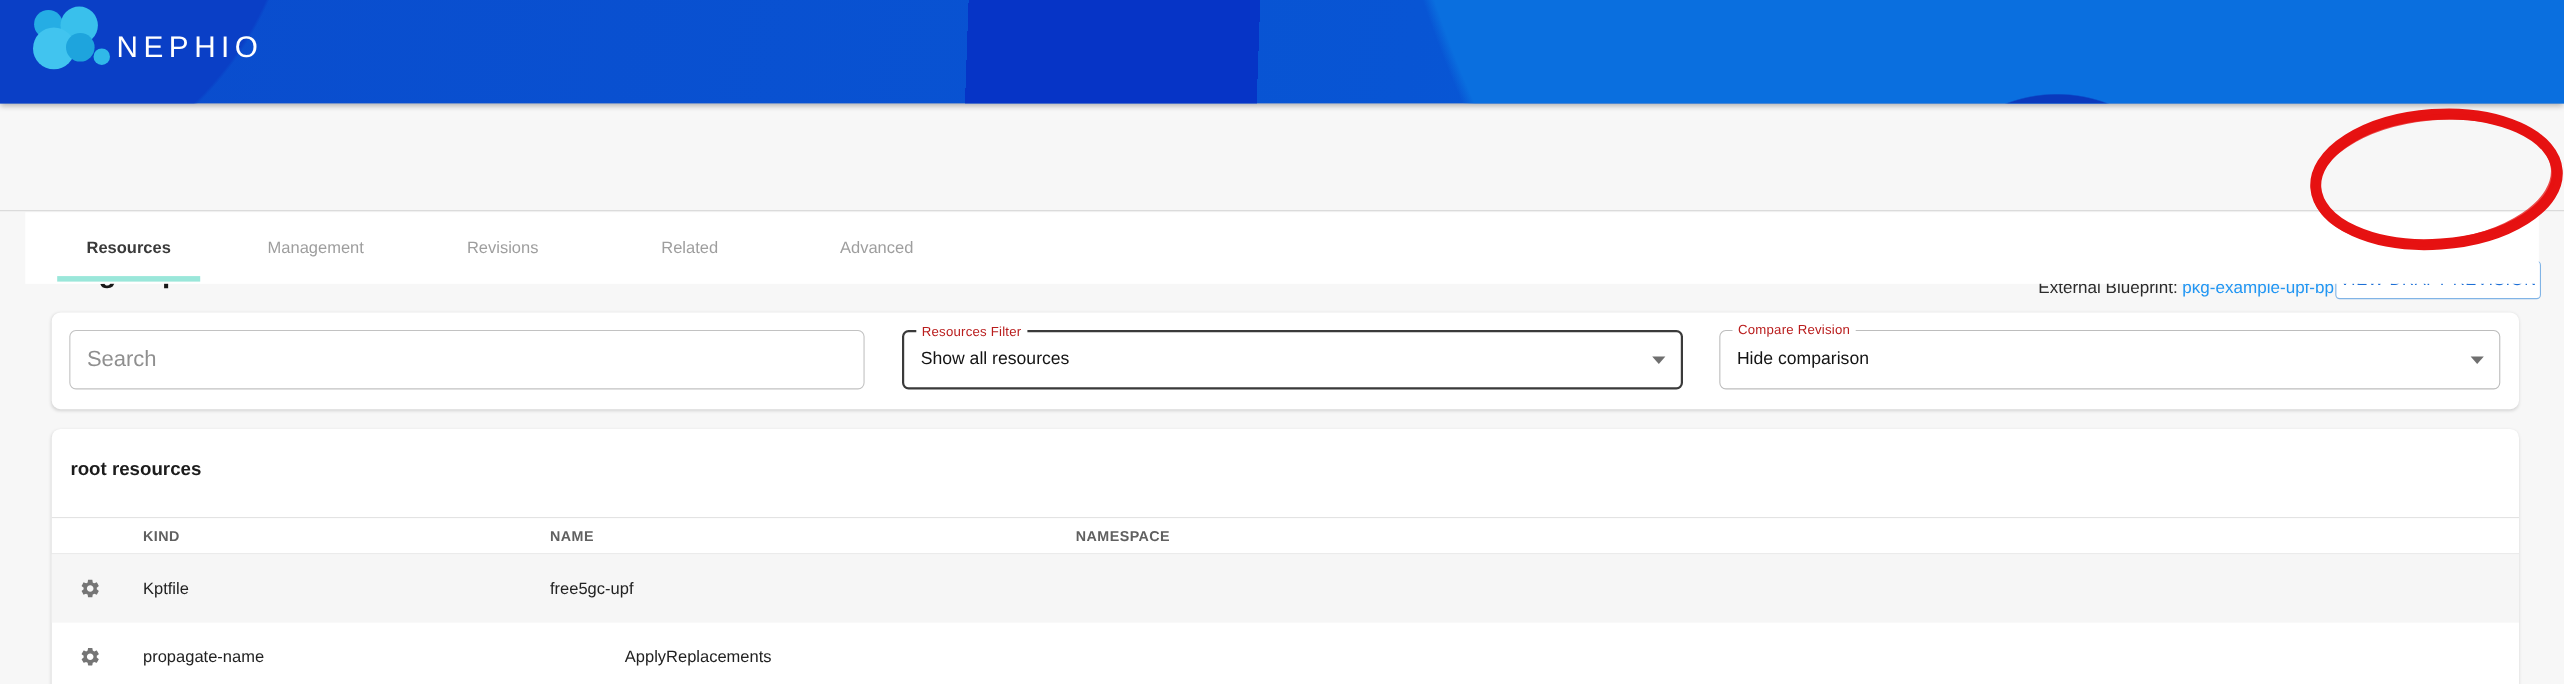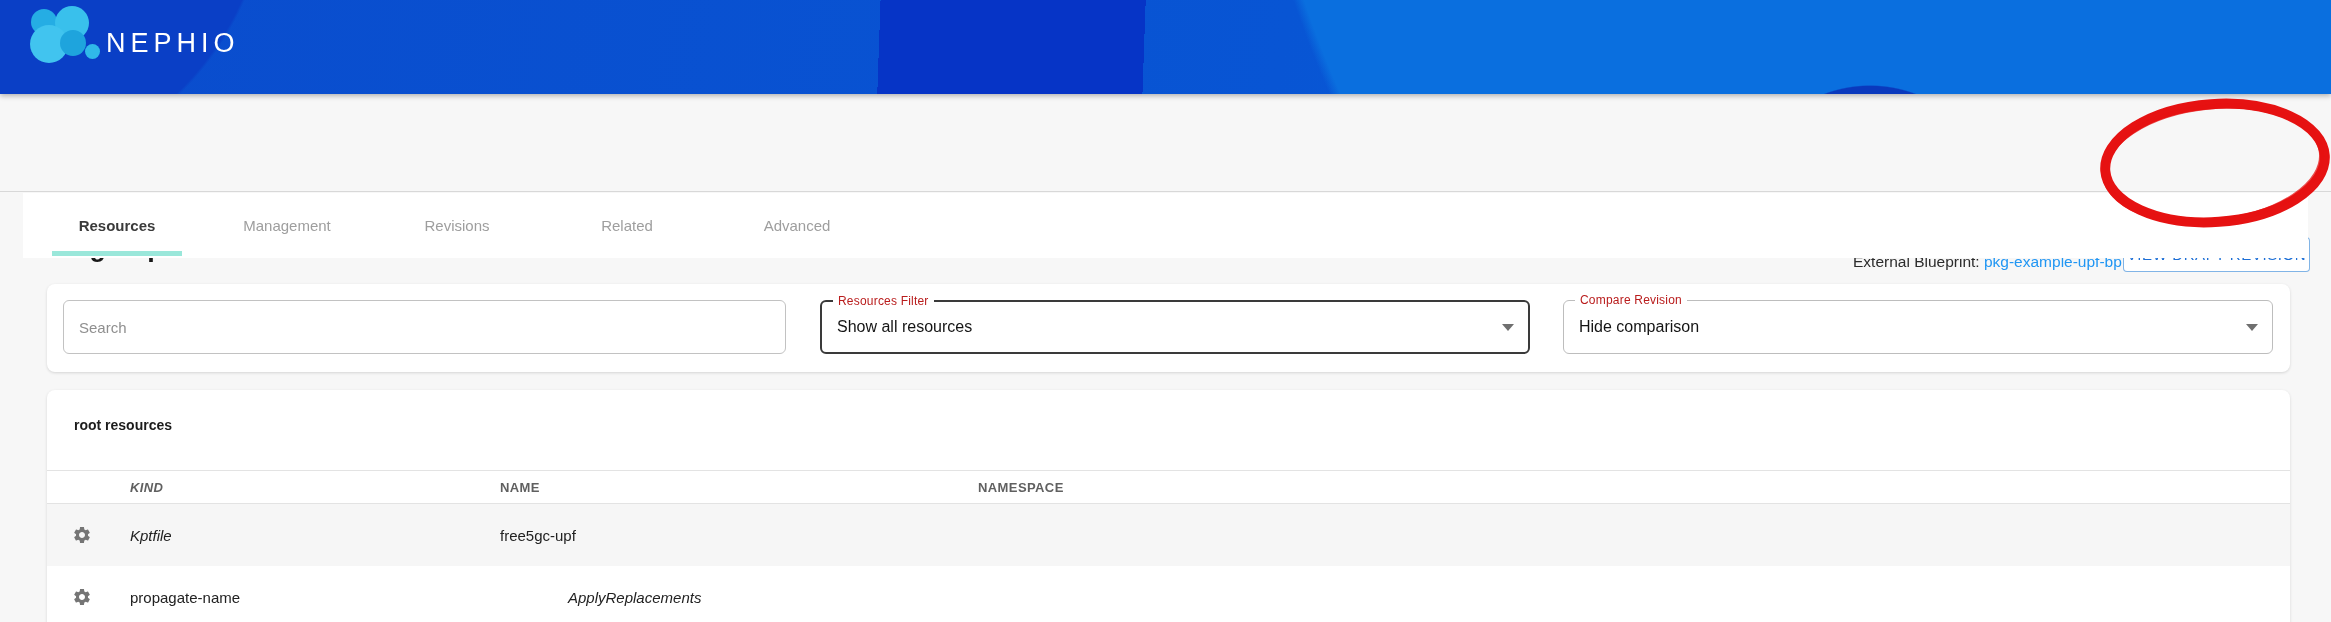--- a/index.html
+++ b/index.html
@@ -80,21 +80,21 @@
     position: absolute; left: 47px; width: 2243px; background: #ffffff;
     border-radius: 8px; box-shadow: 0 1px 3px rgba(0,0,0,.14);
   }
   .filter-card { top: 284px; height: 88px; }
   .table-card  { top: 390px; height: 250px; border-radius: 8px 8px 0 0; }
 
   
   .search-box {
     position: absolute; left: 16px; top: 16px; width: 723px; height: 54px;
     border: 1px solid #c2c2c2; border-radius: 6px; background: #fff;
-    font-size: 15px; color: #1f1f1f; padding: 0 15px; font-family: inherit; outline: none;
+    font-size: 20px; color: #1f1f1f; padding: 0 15px; font-family: inherit; outline: none;
   }
   .search-box::placeholder { color: #8f8f8f; opacity: 1; }
   .select {
     position: absolute; top: 16px; height: 54px; width: 710px;
     border-radius: 6px; background: #fff; cursor: pointer;
     display: flex; align-items: center; padding: 0 15px;
   }
   .select.dark  { left: 773px;  border: 2px solid #3a3a3a; }
   .select.light { left: 1516px; border: 1px solid #bdbdbd; }
   .select .flabel {
@@ -103,31 +103,31 @@
   }
   .select .value { font-size: 16px; color: #141414; }
   .arrow-down {
     position: absolute; right: 14px; top: 50%; margin-top: -3px;
     width: 0; height: 0; border-left: 6px solid transparent;
     border-right: 6px solid transparent; border-top: 7px solid #6f6f6f;
   }
 
   
   .card-title {
-    position: absolute; left: 27px; top: 27px;
-    font-size: 14px; font-weight: 700; color: #1c1c1c;
+    position: absolute; left: 17px; top: 27px;
+    font-size: 17px; font-weight: 700; color: #1c1c1c;
   }
   .res-table { position: absolute; left: 0; top: 80px; width: 100%; }
   .trow { display: flex; align-items: center; width: 100%; }
   .thead { height: 34px; border-top: 1px solid #e3e3e3; border-bottom: 1px solid #e3e3e3; }
   .thead .cell { font-size: 13px; font-weight: 700; color: #606060; letter-spacing: .4px; }
   .tdata { height: 62px; font-size: 15px; color: #222; }
   .tdata.striped { background: #f6f6f6; }
   .c-icon { width: 83px; padding-left: 25px; display: flex; align-items: center; }
-  .c-kind { width: 370px; font-style: italic; }
+  .c-kind { width: 370px; }
   .c-name { width: 438px; }
   .c-ns   { flex: 1; padding-left: 40px; }
   .gear-svg { width: 20px; height: 20px; fill: #757575; cursor: pointer; }
 
   
   .annotation {
     position: absolute; left: 2085px; top: 96px; width: 246px; height: 136px;
     z-index: 50; pointer-events: none;
   }
 </style>

